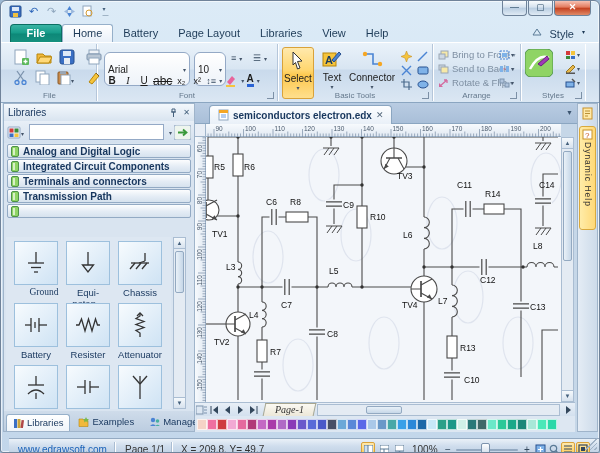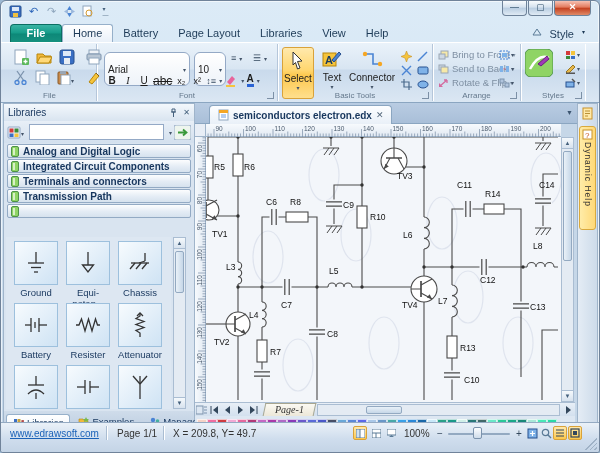--- a/index.html
+++ b/index.html
@@ -66,21 +66,21 @@
   .hsb{flex:1;height:12px;margin:0 2px;position:relative;background:#e4ebf3;border:1px solid #aabdd2}
   .hsb .th{position:absolute;top:1px;bottom:1px;left:48px;width:36px;background:linear-gradient(#e9f1f8,#c6d7e8);border:1px solid #93a9c1;border-radius:2px}
   .palette{position:absolute;left:0;top:313px;width:380px;height:16px;background:#dde7f2;display:flex;align-items:center;padding:0 2px;gap:0}
   .sw{width:10px;height:11px;border:1px solid rgba(255,255,255,.7);flex:0 0 auto}
   
   .dh{position:absolute;left:576px;top:102px;width:21px;height:329px;background:linear-gradient(90deg,#e4ecf5,#cddbea);border:1px solid #9fb4ca}
   .dh-tab{position:absolute;left:1px;top:22px;width:17px;height:104px;background:linear-gradient(90deg,#ffeca8,#ffd978);border:1px solid #d9a93c;border-radius:3px;display:flex;flex-direction:column;align-items:center;padding-top:2px}
   .dh-txt{writing-mode:vertical-rl;font-size:8.5px;color:#333;letter-spacing:1px;margin-top:2px}
   .dh-ic{width:13px;height:13px}
   
-  .status{position:absolute;left:0;right:0;bottom:0;height:30px;background:linear-gradient(#eaf1f8,#cfdded 55%,#c4d4e6);border-top:1px solid #94aac2;font-size:10px;color:#333}
+  .status{position:absolute;left:8px;right:0;bottom:0;height:14px;background:linear-gradient(#eaf1f8,#cfdded 55%,#c4d4e6);border-top:1px solid #94aac2;font-size:10px;color:#333}
   .status .lnk{position:absolute;left:9px;top:5px;color:#1b62b8;text-decoration:underline}
   .ssep{position:absolute;top:3px;width:1px;height:14px;background:#aabdd2;box-shadow:1px 0 0 #fff}
   .sitem{position:absolute;top:5px}
   .vbtn{position:absolute;top:3px;width:14px;height:14px;border-radius:2px;display:flex;align-items:center;justify-content:center}
   .vbtn.hl{background:linear-gradient(#ffe9ad,#fcc84e);border:1px solid #d9a23a}
   .ztrack{position:absolute;top:10px;height:2px;background:#93a9c1;border-radius:1px}
   .zthumb{position:absolute;top:4px;width:9px;height:12px;background:linear-gradient(#fdfeff,#cfdcea);border:1px solid #7c93ad;border-radius:2px}
   .grip{position:absolute;right:2px;bottom:2px;width:12px;height:12px;background:
     linear-gradient(135deg,transparent 50%,#9fb2c6 50%,#9fb2c6 57%,transparent 57%,transparent 68%,#9fb2c6 68%,#9fb2c6 75%,transparent 75%,transparent 86%,#9fb2c6 86%,#9fb2c6 93%,transparent 93%)}
   svg{display:block}
@@ -467,21 +467,21 @@
       </div>
     <div class="syms">
         <div class="tile" style="left: 8px; top: 4px;">
           <svg width="42" height="42" viewBox="-6 -6 42 42">
             <path d="M15 4 V15" fill="none" stroke="#333" stroke-width="1.3"></path>
             <path d="M7 15 H23" fill="none" stroke="#333" stroke-width="1.3"></path>
             <path d="M10 19.5 H20" fill="none" stroke="#333" stroke-width="1.3"></path>
             <path d="M13 24 H17" fill="none" stroke="#333" stroke-width="1.3"></path>
           </svg>
         </div>
-        <div class="tlabel" style="left: 4px; top: 50px;">Ground</div>
+        <div class="tlabel" style="left: 12px; top: 50px; font-family: Liberation Serif, serif;">Ground</div>
         <div class="tile" style="left: 60px; top: 4px;">
           <svg width="42" height="42" viewBox="-6 -6 42 42">
             <path d="M15 4 V17" fill="none" stroke="#333" stroke-width="1.3"></path>
             <path d="M9.5 17 H20.5 L15 24 Z" fill="none" stroke="#333" stroke-width="1.3"></path>
           </svg>
         </div>
         <div class="tlabel" style="left: 56px; top: 50px;">Equi-poten...</div>
         <div class="tile" style="left: 112px; top: 4px;">
           <svg width="42" height="42" viewBox="-6 -6 42 42">
             <path d="M20 5 V13" fill="none" stroke="#333" stroke-width="1.3"></path>

